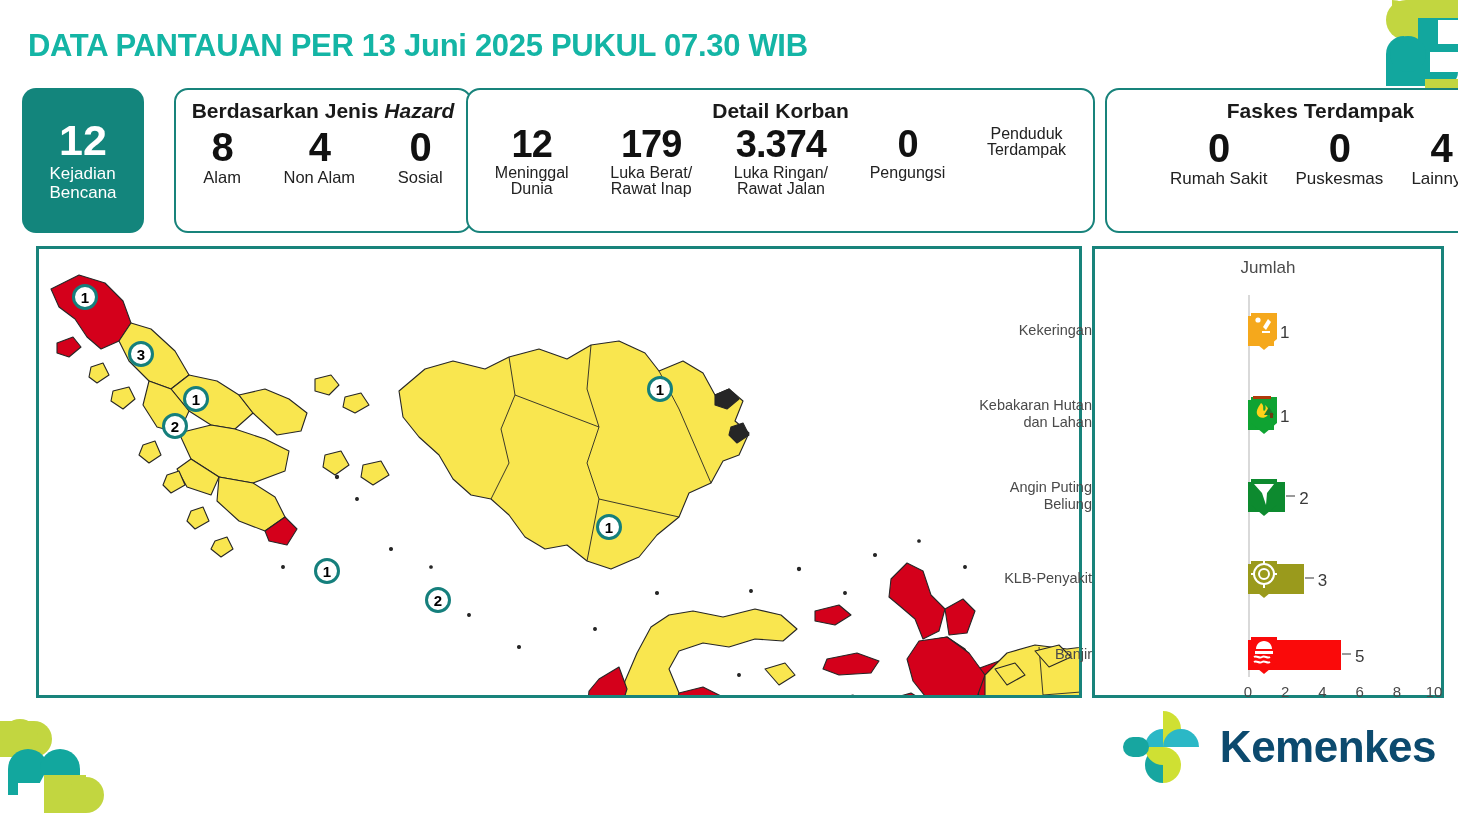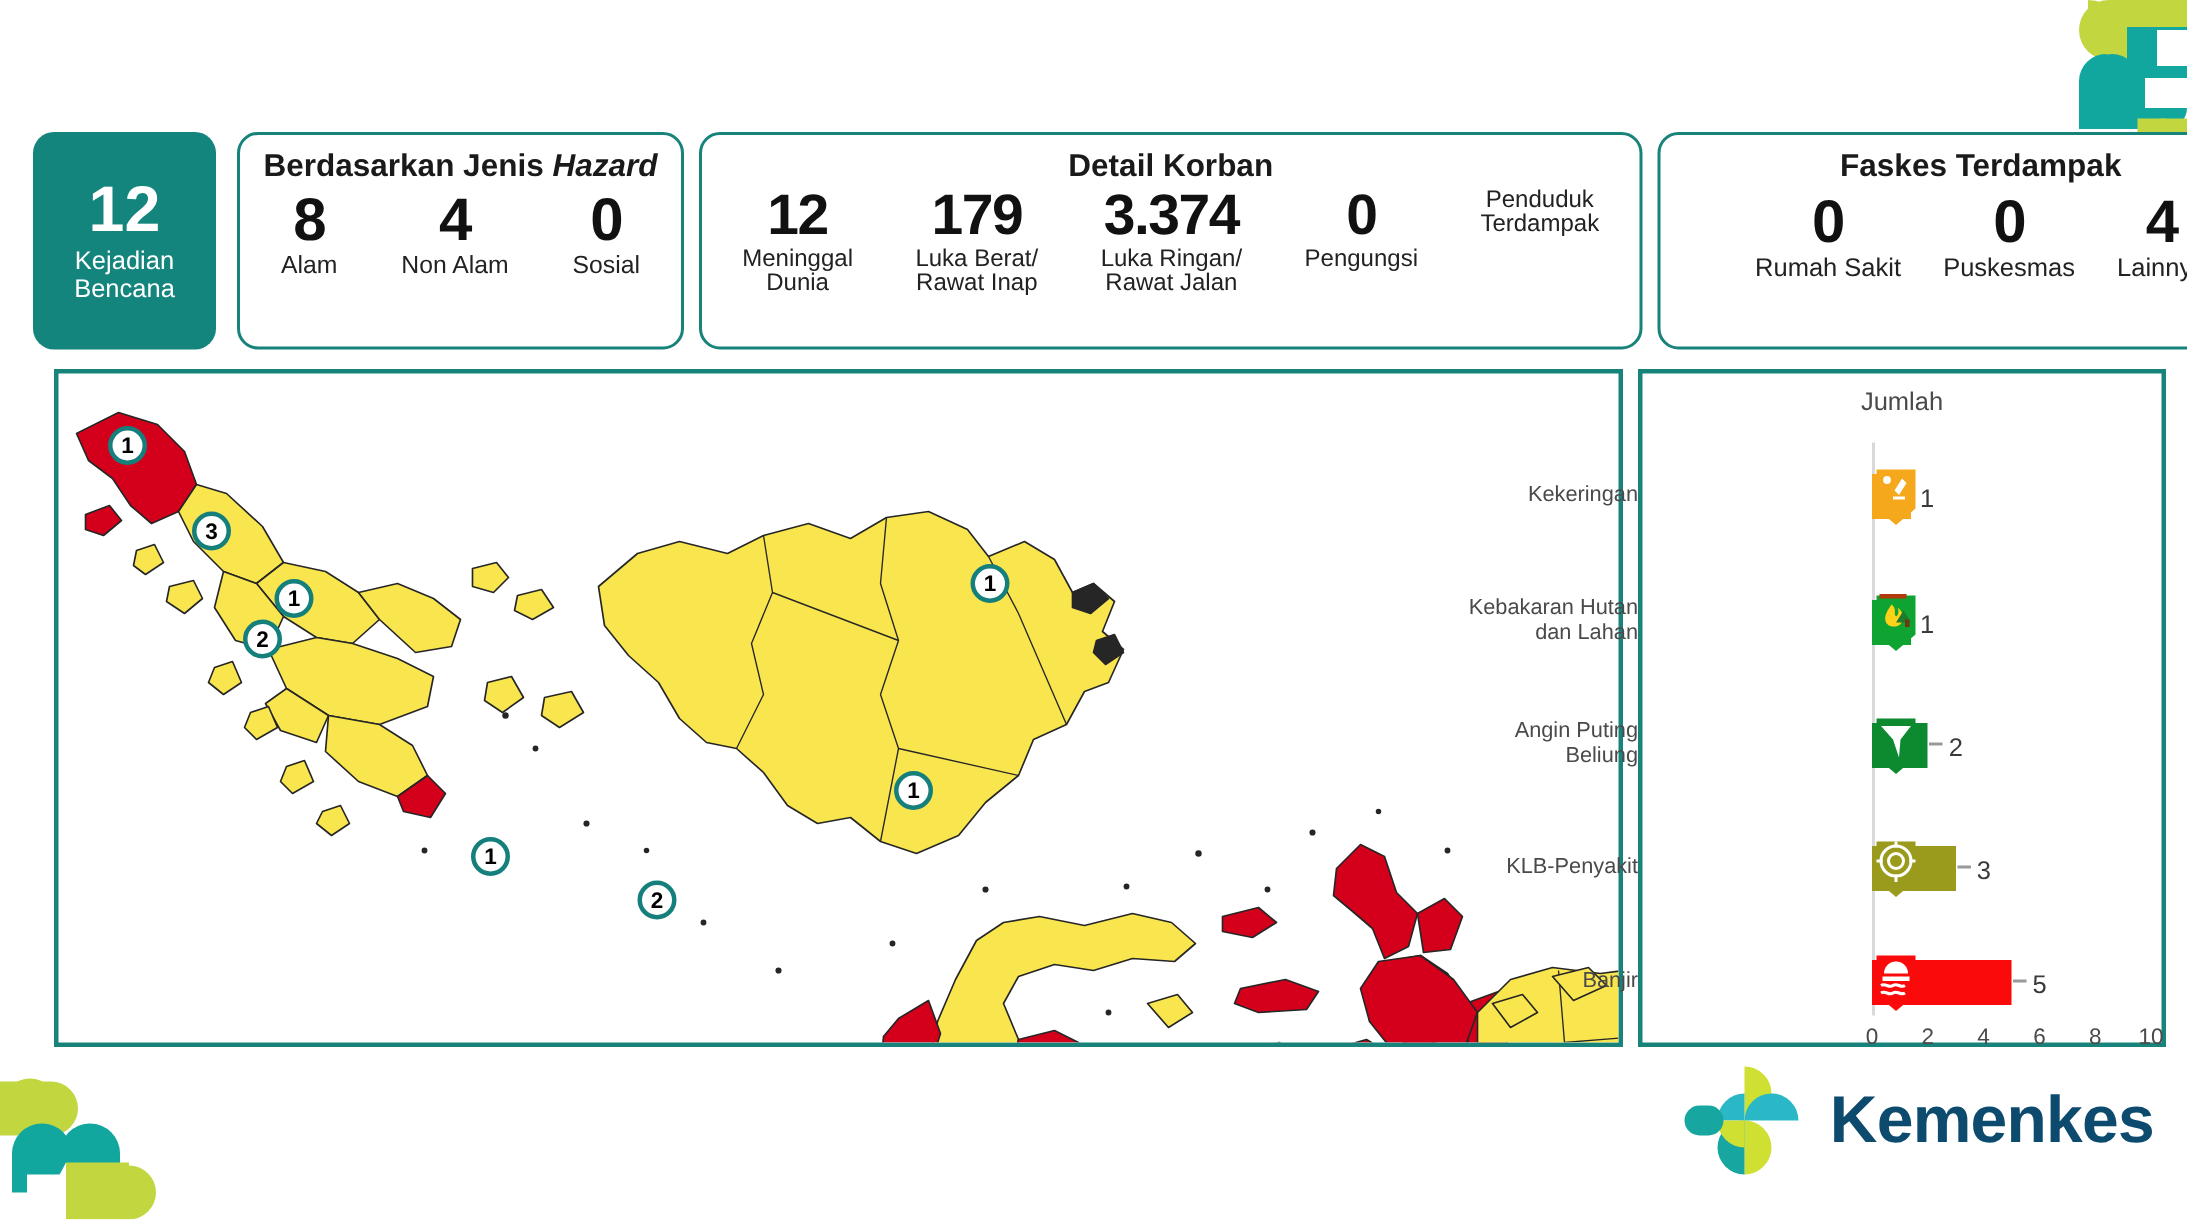--- a/index.html
+++ b/index.html
@@ -46,23 +46,23 @@
   .metric .lbl { font-size: 16.5px; color: #222; margin-top: 1px; white-space: pre-line; }
 
   
   #card-kejadian {
     left: 0; width: 122px;
     background: #13857c; border: none; border-radius: 14px;
     display: flex; flex-direction: column; align-items: center; justify-content: center;
     color: #ffffff;
   }
   #card-kejadian .big { font-size: 43px; font-weight: bold; line-height: 1; margin-bottom: 2px;}
-  #card-kejadian .sub { font-size: 17px; line-height: 1.12; text-align: center; }
-
-  #card-hazard { left: 136px; width: 298px; }
+  #card-kejadian .sub { font-size: 17px; line-height: 1.12; text-align: left; }
+
+  #card-hazard { left: 152px; width: 298px; }
   #card-korban { left: 444px; width: 629px; }
   #card-faskes { left: 1083px; width: 388px; padding-left: 43px; }
 
   #card-korban .metrics { margin-top: 3px; }
   #card-korban .metric .num { font-size: 38px; }
   #card-korban .metric .lbl { font-size: 16px; }
 
   #card-faskes .metrics { margin-top: 6px; }
   #card-faskes .metric .num { font-size: 40px; }
   #card-faskes .metric .lbl { font-size: 17px; }
@@ -154,20 +154,21 @@
     <circle cx="28" cy="56" r="20" fill="#12a79e"></circle>
     <circle cx="60" cy="56" r="20" fill="#12a79e"></circle>
     <path d="M8 56 h72 v30 h-72 z" fill="#12a79e"></path>
     <path d="M18 70 h26 v30 h-26 z" fill="#ffffff"></path>
     <path d="M0 82 h20 v18 h-20 z" fill="#ffffff"></path>
     <path d="M44 62 h42 v38 h-42 z" fill="#c2d640"></path>
     <circle cx="86" cy="82" r="18" fill="#c2d640"></circle>
     <path d="M44 62 l0 38 l-20 0 z" fill="#ffffff"></path>
   </svg>
 
+  <div id="page-title">DATA PANTAUAN PER 13 Juni 2025 PUKUL 07.30 WIB</div>
 
   <div id="stat-row">
 
     <div class="card" id="card-kejadian">
       <div class="big">12</div>
       <div class="sub">
         <span>Kejadian</span><br>
         <span>Bencana</span>
       </div>
     </div>

